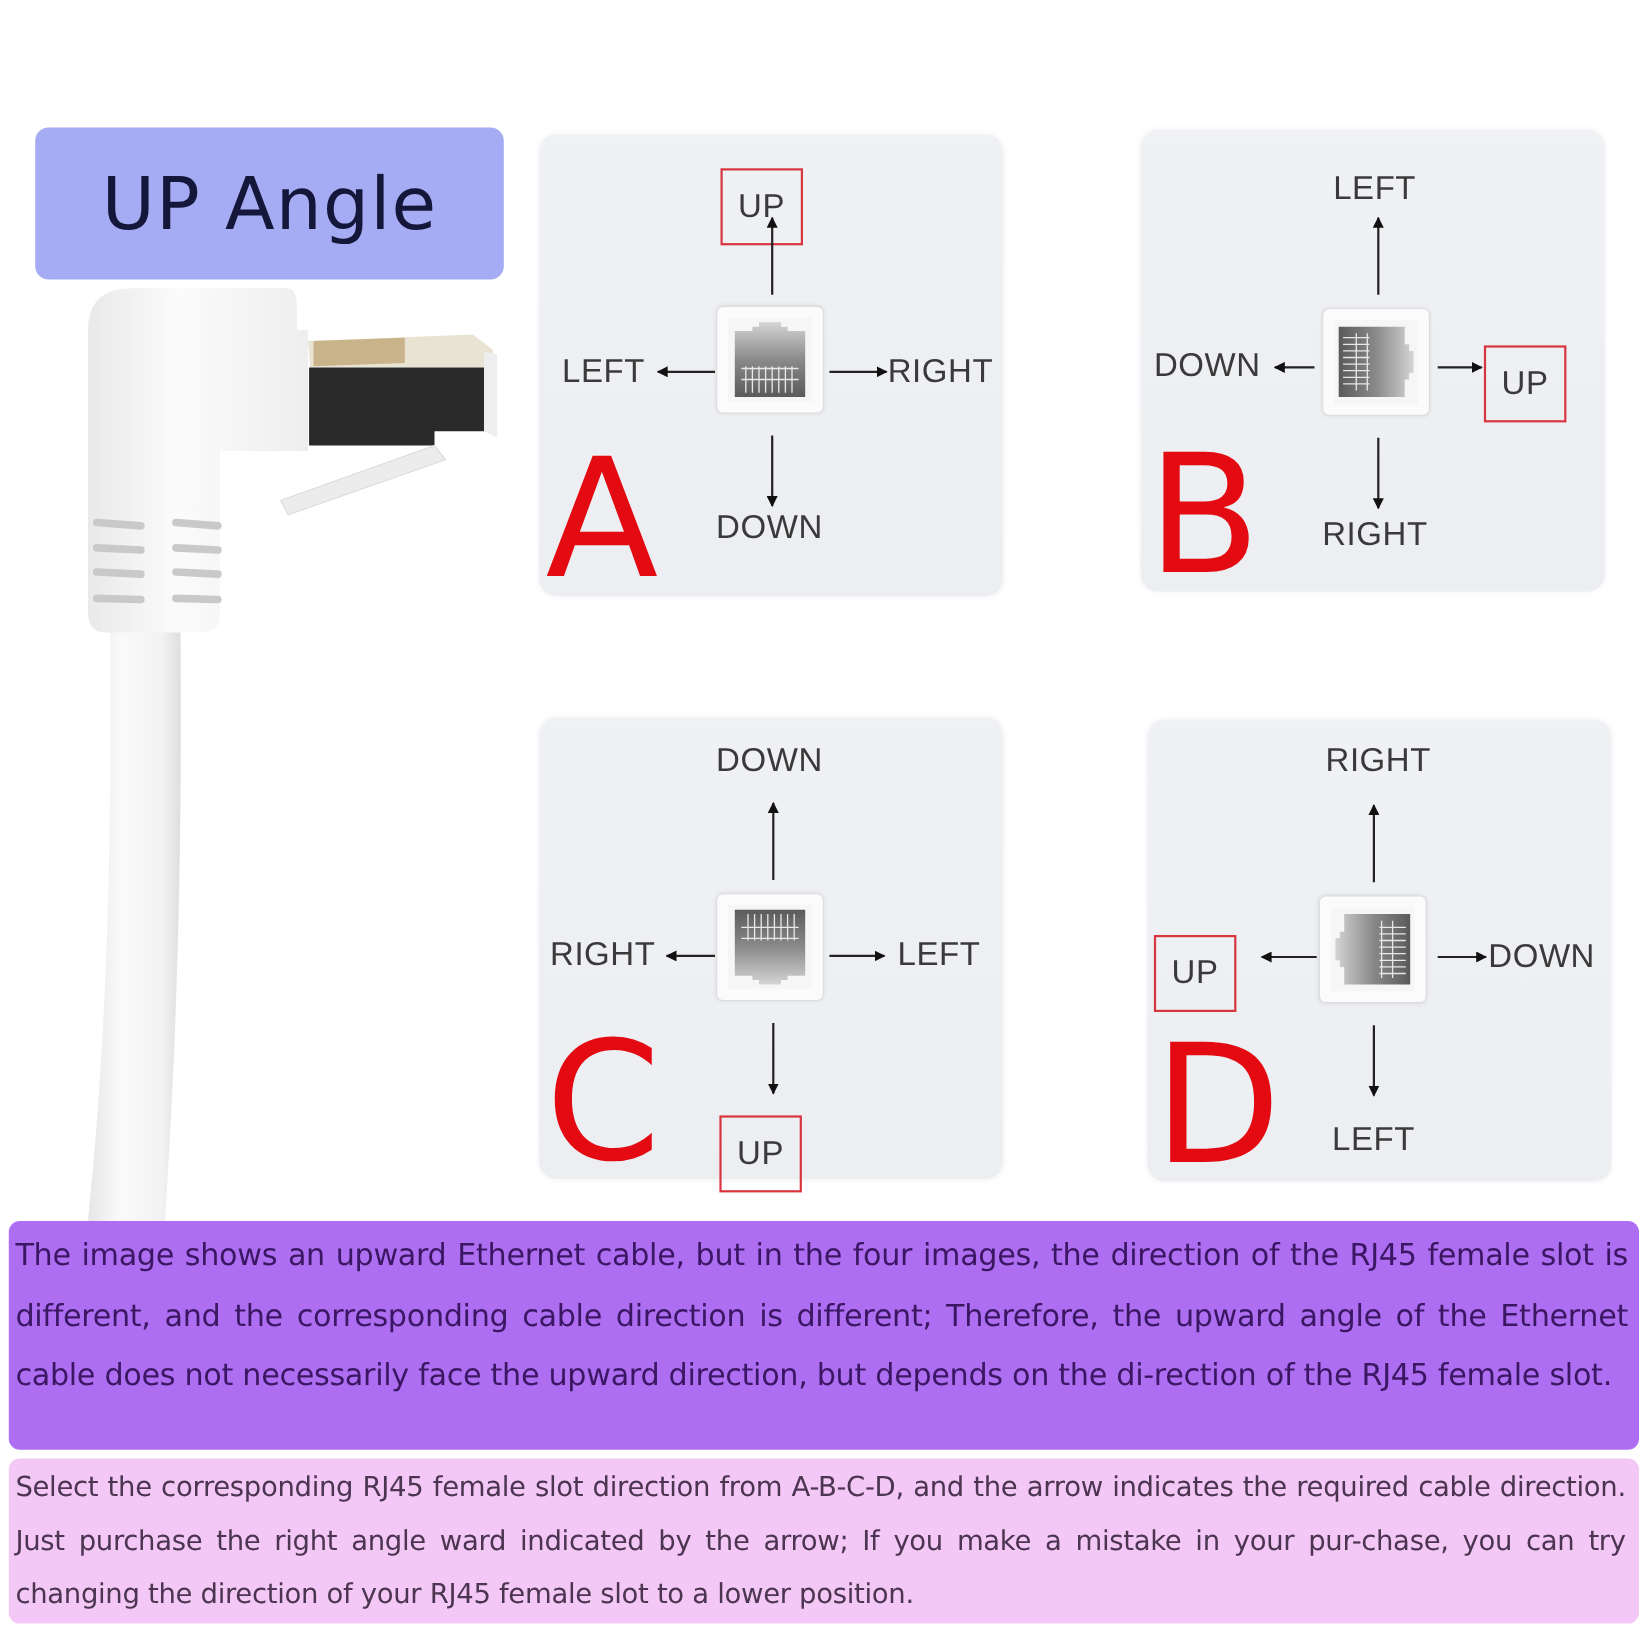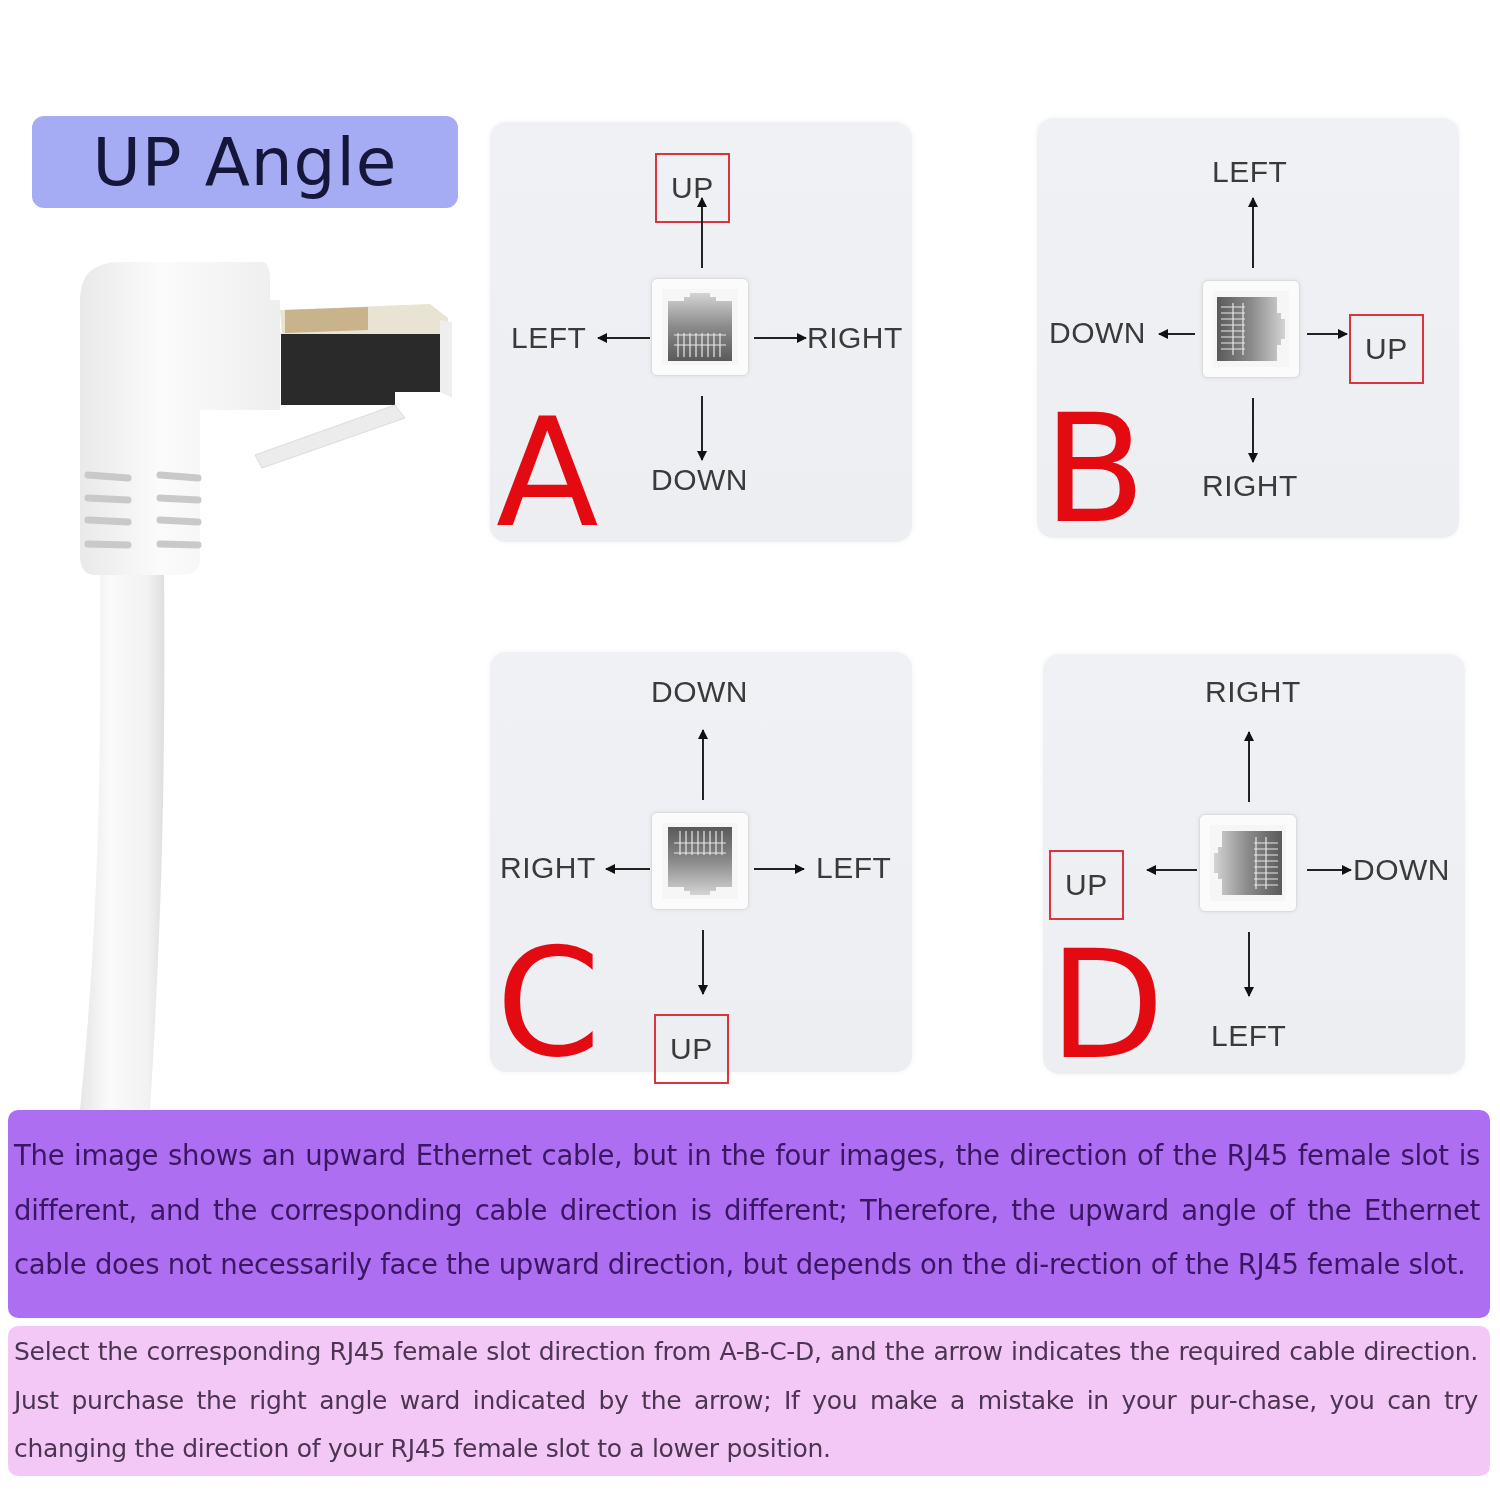--- a/index.html
+++ b/index.html
@@ -2,21 +2,21 @@
 <html><head>
 <meta charset="utf-8">
 <style>
   html, body { margin:0; padding:0; }
   body {
     width:1500px; height:1500px; position:relative; overflow:hidden;
     background:#ffffff;
     font-family:"Liberation Sans", sans-serif;
   }
   .title-badge {
-    position:absolute; left:32px; top:116px; width:426px; height:92px;
+    position:absolute; left:32px; top:116px; width:426px; height:138px;
     background:#a6acf3; border-radius:12px;
     display:flex; align-items:center; justify-content:center;
   }
   .title-badge span {
     font-family:"DejaVu Sans", sans-serif;
     font-size:66px; color:#14163a; letter-spacing:1px;
   }
   
   .cable { position:absolute; left:0; top:0; width:480px; height:1110px; }
 
@@ -50,21 +50,21 @@
     background:#fbfbfb; border:1.5px solid #dcdcdc; border-radius:6px;
     box-shadow:0 0 4px rgba(0,0,0,0.08);
   }
   .jack svg { position:absolute; left:8px; top:8px; width:80px; height:80px; }
   .arrow { position:absolute; }
 
   
   .note1 {
     position:absolute; left:8px; top:1110px; width:1482px; height:208px;
     background:#ae6ef2; border-radius:10px; box-sizing:border-box;
-    padding:18px 10px 0 6px;
+    padding:4px 10px 0 6px;
     font-family:"DejaVu Sans", sans-serif; font-size:27.5px; line-height:54.5px;
     color:#3b1763; text-align:justify; letter-spacing:-0.3px;
   }
   .note2 {
     position:absolute; left:8px; top:1326px; width:1482px; height:150px;
     background:#f4c8f6; border-radius:10px; box-sizing:border-box;
     padding:2px 12px 0 6px;
     font-family:"DejaVu Sans", sans-serif; font-size:25px; line-height:48.5px;
     color:#4b3550; text-align:justify; letter-spacing:-0.3px;
   }

